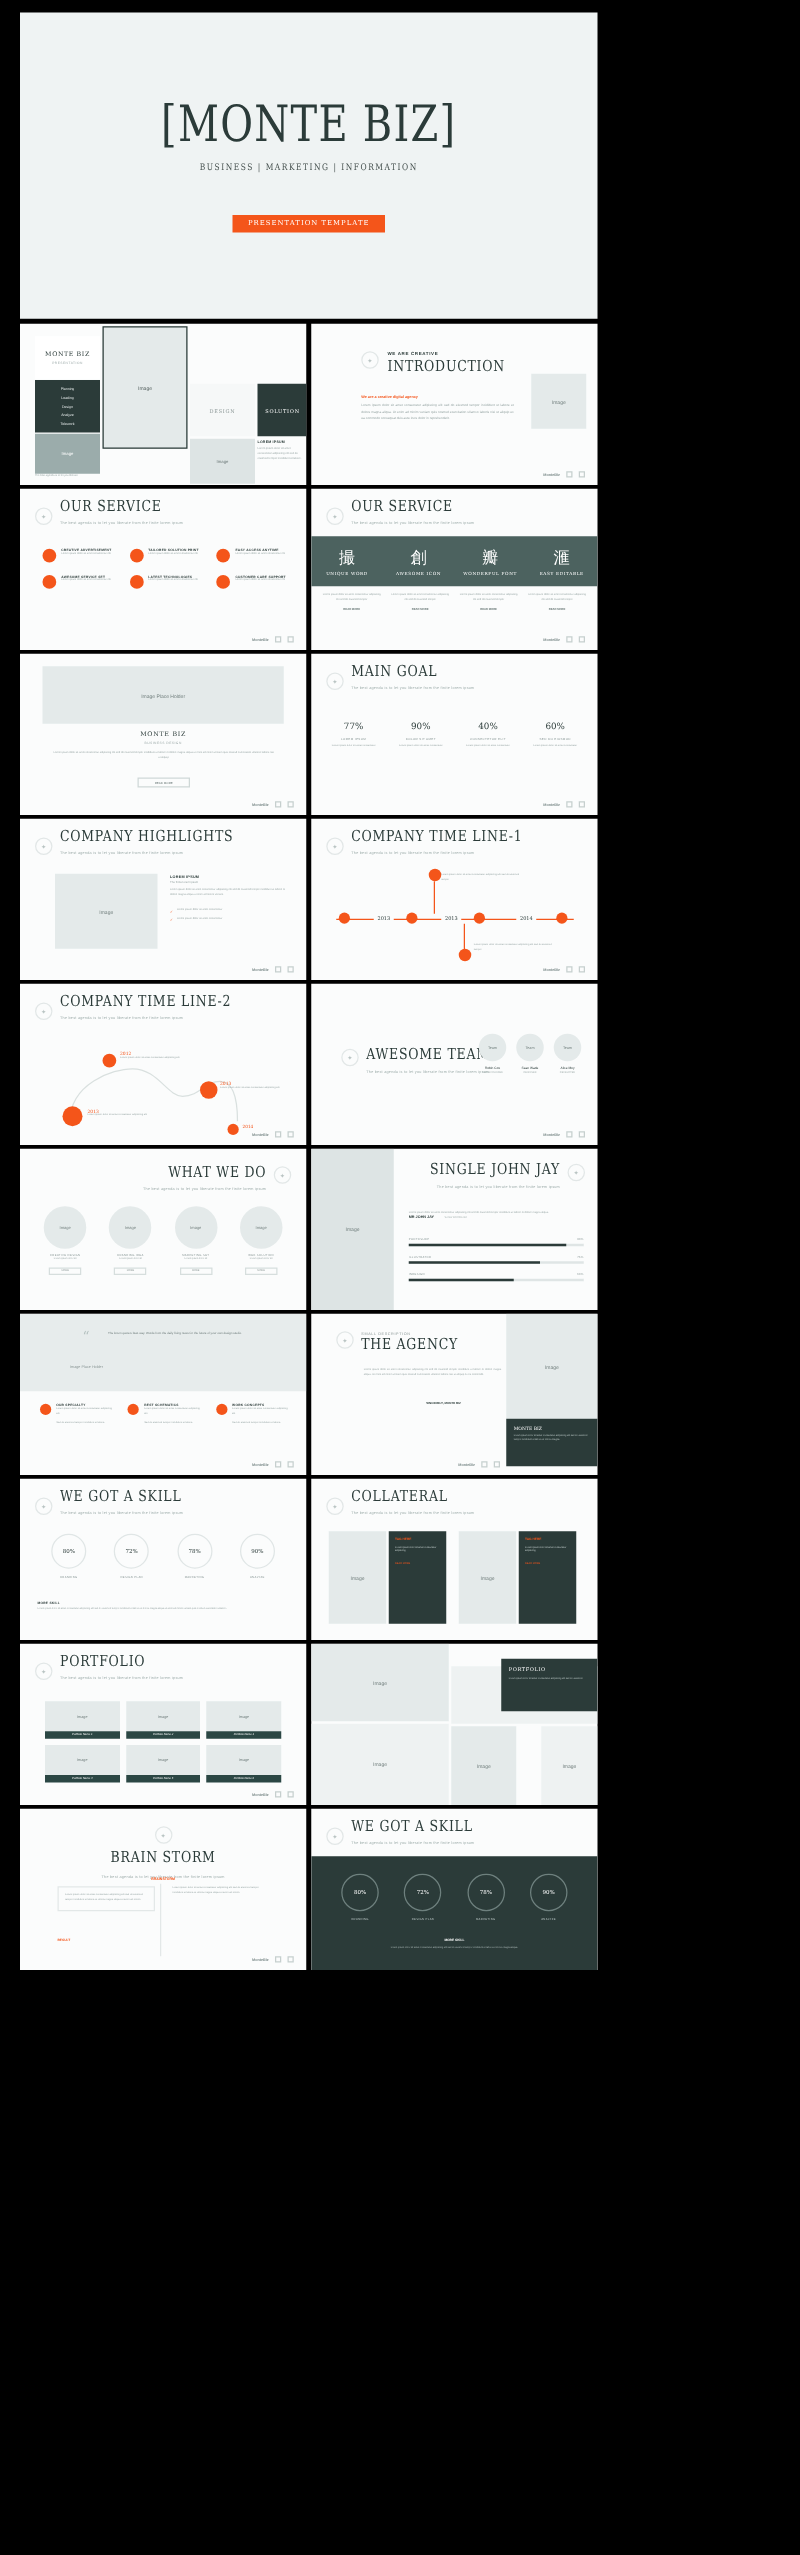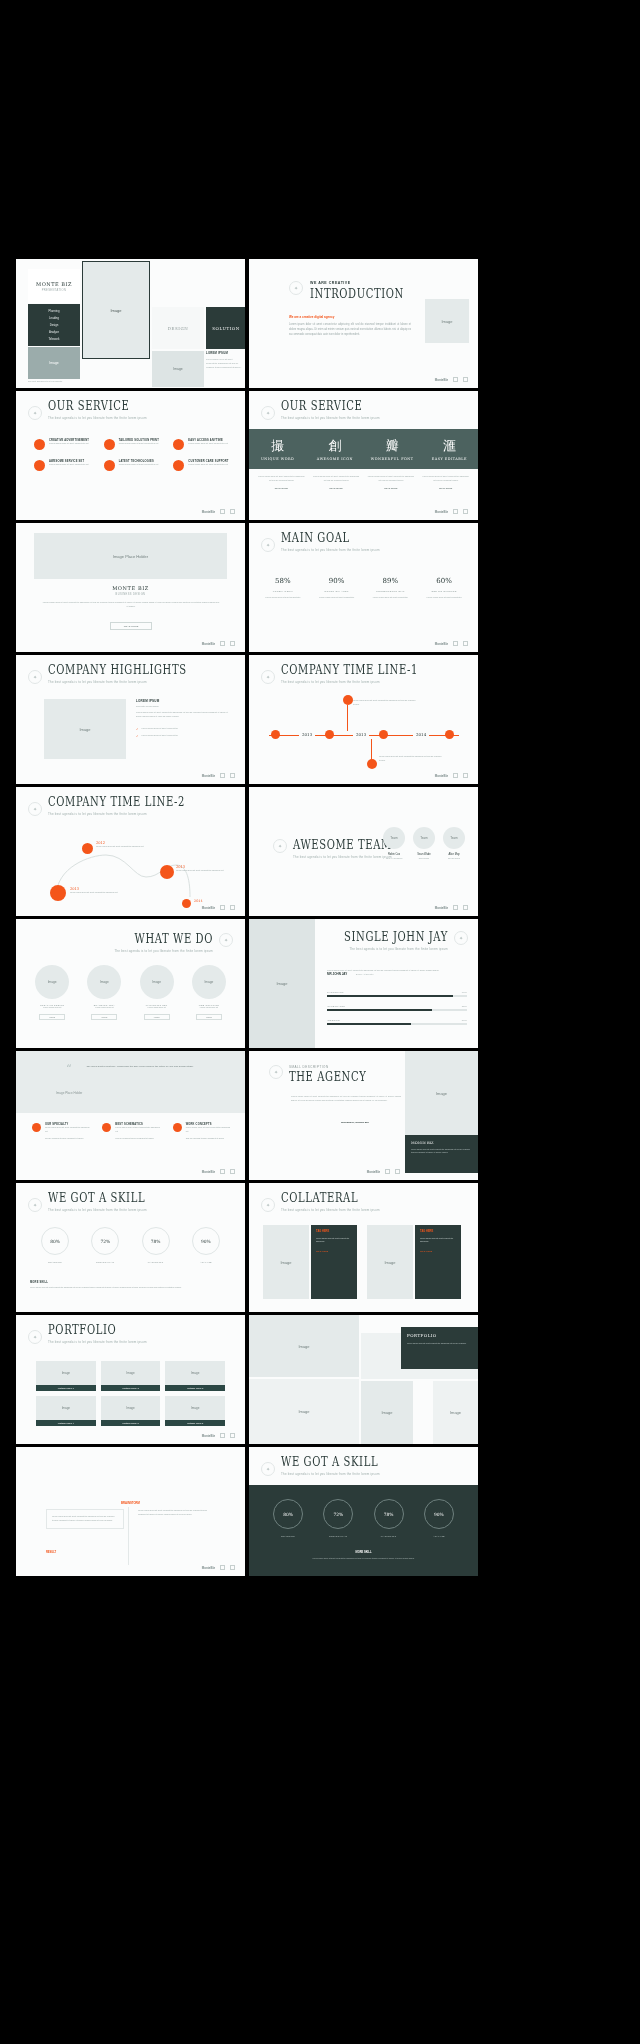--- a/index.html
+++ b/index.html
@@ -85,20 +85,25 @@
   .bar { height: 2px; background: #dfe5e5; }
 
   .pct { font-family: "DejaVu Serif", serif; font-size: 7px; color: #2b3b39; }
   .circle-o { border: 1px solid #e0e6e6; border-radius: 50%; display: flex; align-items: center; justify-content: center; }
 </style>
 </head>
 <body>
 
 <div class="page">
 
+  <div class="hero">
+    <div class="hero-title">[MONTE BIZ]</div>
+    <div class="hero-sub">BUSINESS | MARKETING | INFORMATION</div>
+    <div class="hero-badge">PRESENTATION TEMPLATE</div>
+  </div>
 
   <div class="grid">
 
     <div class="slide">
       <div style="position:absolute;left:12px;top:10px;width:52px;height:34px;background:#fff;display:flex;flex-direction:column;align-items:center;justify-content:center">
         <div style="font-family:'DejaVu Serif',serif;font-size:5px;color:#2b3b39;letter-spacing:.5px">MONTE BIZ</div>
         <div style="font-size:2.6px;color:#9aa8a7;margin-top:2px;letter-spacing:.4px">PRESENTATION</div>
       </div>
       <div class="dark" style="position:absolute;left:12px;top:45px;width:52px;height:42px;display:flex;flex-direction:column;align-items:center;justify-content:center;gap:3px">
         <div style="font-size:2.8px;color:#e6ebeb">Planning</div>
@@ -265,31 +270,31 @@
     <div class="slide">
       <div class="s-hdr">
         <div class="s-badge">✦</div>
         <div>
           <div class="s-title">MAIN GOAL</div>
           <div class="s-sub">The best agenda is to let you liberate from the finite lorem ipsum</div>
         </div>
       </div>
       <div style="position:absolute;left:10px;top:54px;right:10px;display:grid;grid-template-columns:repeat(4,1fr);gap:6px;text-align:center">
         <div>
-            <div class="pct">58%</div>
+            <div class="pct">77%</div>
             <div class="lbl" style="font-size:2.4px;margin-top:5px">LOREM IPSUM</div>
             <div class="txt" style="font-size:2px;margin-top:3px">Lorem ipsum dolor sit amet consectetur</div>
           </div>
         <div>
             <div class="pct">90%</div>
             <div class="lbl" style="font-size:2.4px;margin-top:5px">DOLOR SIT AMET</div>
             <div class="txt" style="font-size:2px;margin-top:3px">Lorem ipsum dolor sit amet consectetur</div>
           </div>
         <div>
-            <div class="pct">89%</div>
+            <div class="pct">40%</div>
             <div class="lbl" style="font-size:2.4px;margin-top:5px">CONSECTETUR ELIT</div>
             <div class="txt" style="font-size:2px;margin-top:3px">Lorem ipsum dolor sit amet consectetur</div>
           </div>
         <div>
             <div class="pct">60%</div>
             <div class="lbl" style="font-size:2.4px;margin-top:5px">SED DO EIUSMOD</div>
             <div class="txt" style="font-size:2px;margin-top:3px">Lorem ipsum dolor sit amet consectetur</div>
           </div>
       </div>
       <div class="s-foot">
@@ -669,20 +674,25 @@
       <div class="ph" style="position:absolute;left:0;top:64px;width:110px;height:65px;background:#eef2f2">Image</div>
       <div class="ph" style="position:absolute;left:112px;top:66px;width:52px;height:63px">Image</div>
       <div class="ph" style="position:absolute;left:184px;top:66px;width:45px;height:63px;background:#eef2f2">Image</div>
       <div class="dark" style="position:absolute;left:152px;top:12px;width:77px;height:42px;padding:6px">
         <div style="font-family:'DejaVu Serif',serif;font-size:4px;color:#fff;letter-spacing:.5px">PORTFOLIO</div>
         <div style="font-size:1.9px;color:#b6c2c1;margin-top:4px;line-height:1.8">Lorem ipsum dolor sit amet consectetur adipiscing elit sed do eiusmod.</div>
       </div>
     </div>
 
     <div class="slide">
+      <div style="position:absolute;left:0;top:14px;width:229px;text-align:center">
+        <div class="s-badge" style="margin:0 auto">✦</div>
+        <div class="s-title" style="transform-origin:center top;margin-top:6px;display:inline-block">BRAIN STORM</div>
+        <div class="s-sub">The best agenda is to let you liberate from the finite lorem ipsum</div>
+      </div>
       <div style="position:absolute;left:0;top:54px;width:229px;text-align:center;font-size:2.8px;color:#f4551a;font-weight:bold">BRAINSTORM</div>
       <div style="position:absolute;left:30px;top:62px;width:78px;border:.5px solid #e3e8e8;padding:5px">
         <div class="txt" style="font-size:2px">Lorem ipsum dolor sit amet consectetur adipiscing elit sed do eiusmod tempor incididunt ut labore et dolore magna aliqua ut enim ad minim.</div>
       </div>
       <div style="position:absolute;left:122px;top:62px;width:78px">
         <div class="txt" style="font-size:2px">Lorem ipsum dolor sit amet consectetur adipiscing elit sed do eiusmod tempor incididunt ut labore et dolore magna aliqua ut enim ad minim.</div>
       </div>
       <div style="position:absolute;left:30px;top:104px;font-size:2.6px;color:#f4551a;font-weight:bold">RESULT</div>
       <div style="position:absolute;left:112px;top:60px;width:.5px;height:58px;background:#e3e8e8"></div>
       <div class="s-foot">

